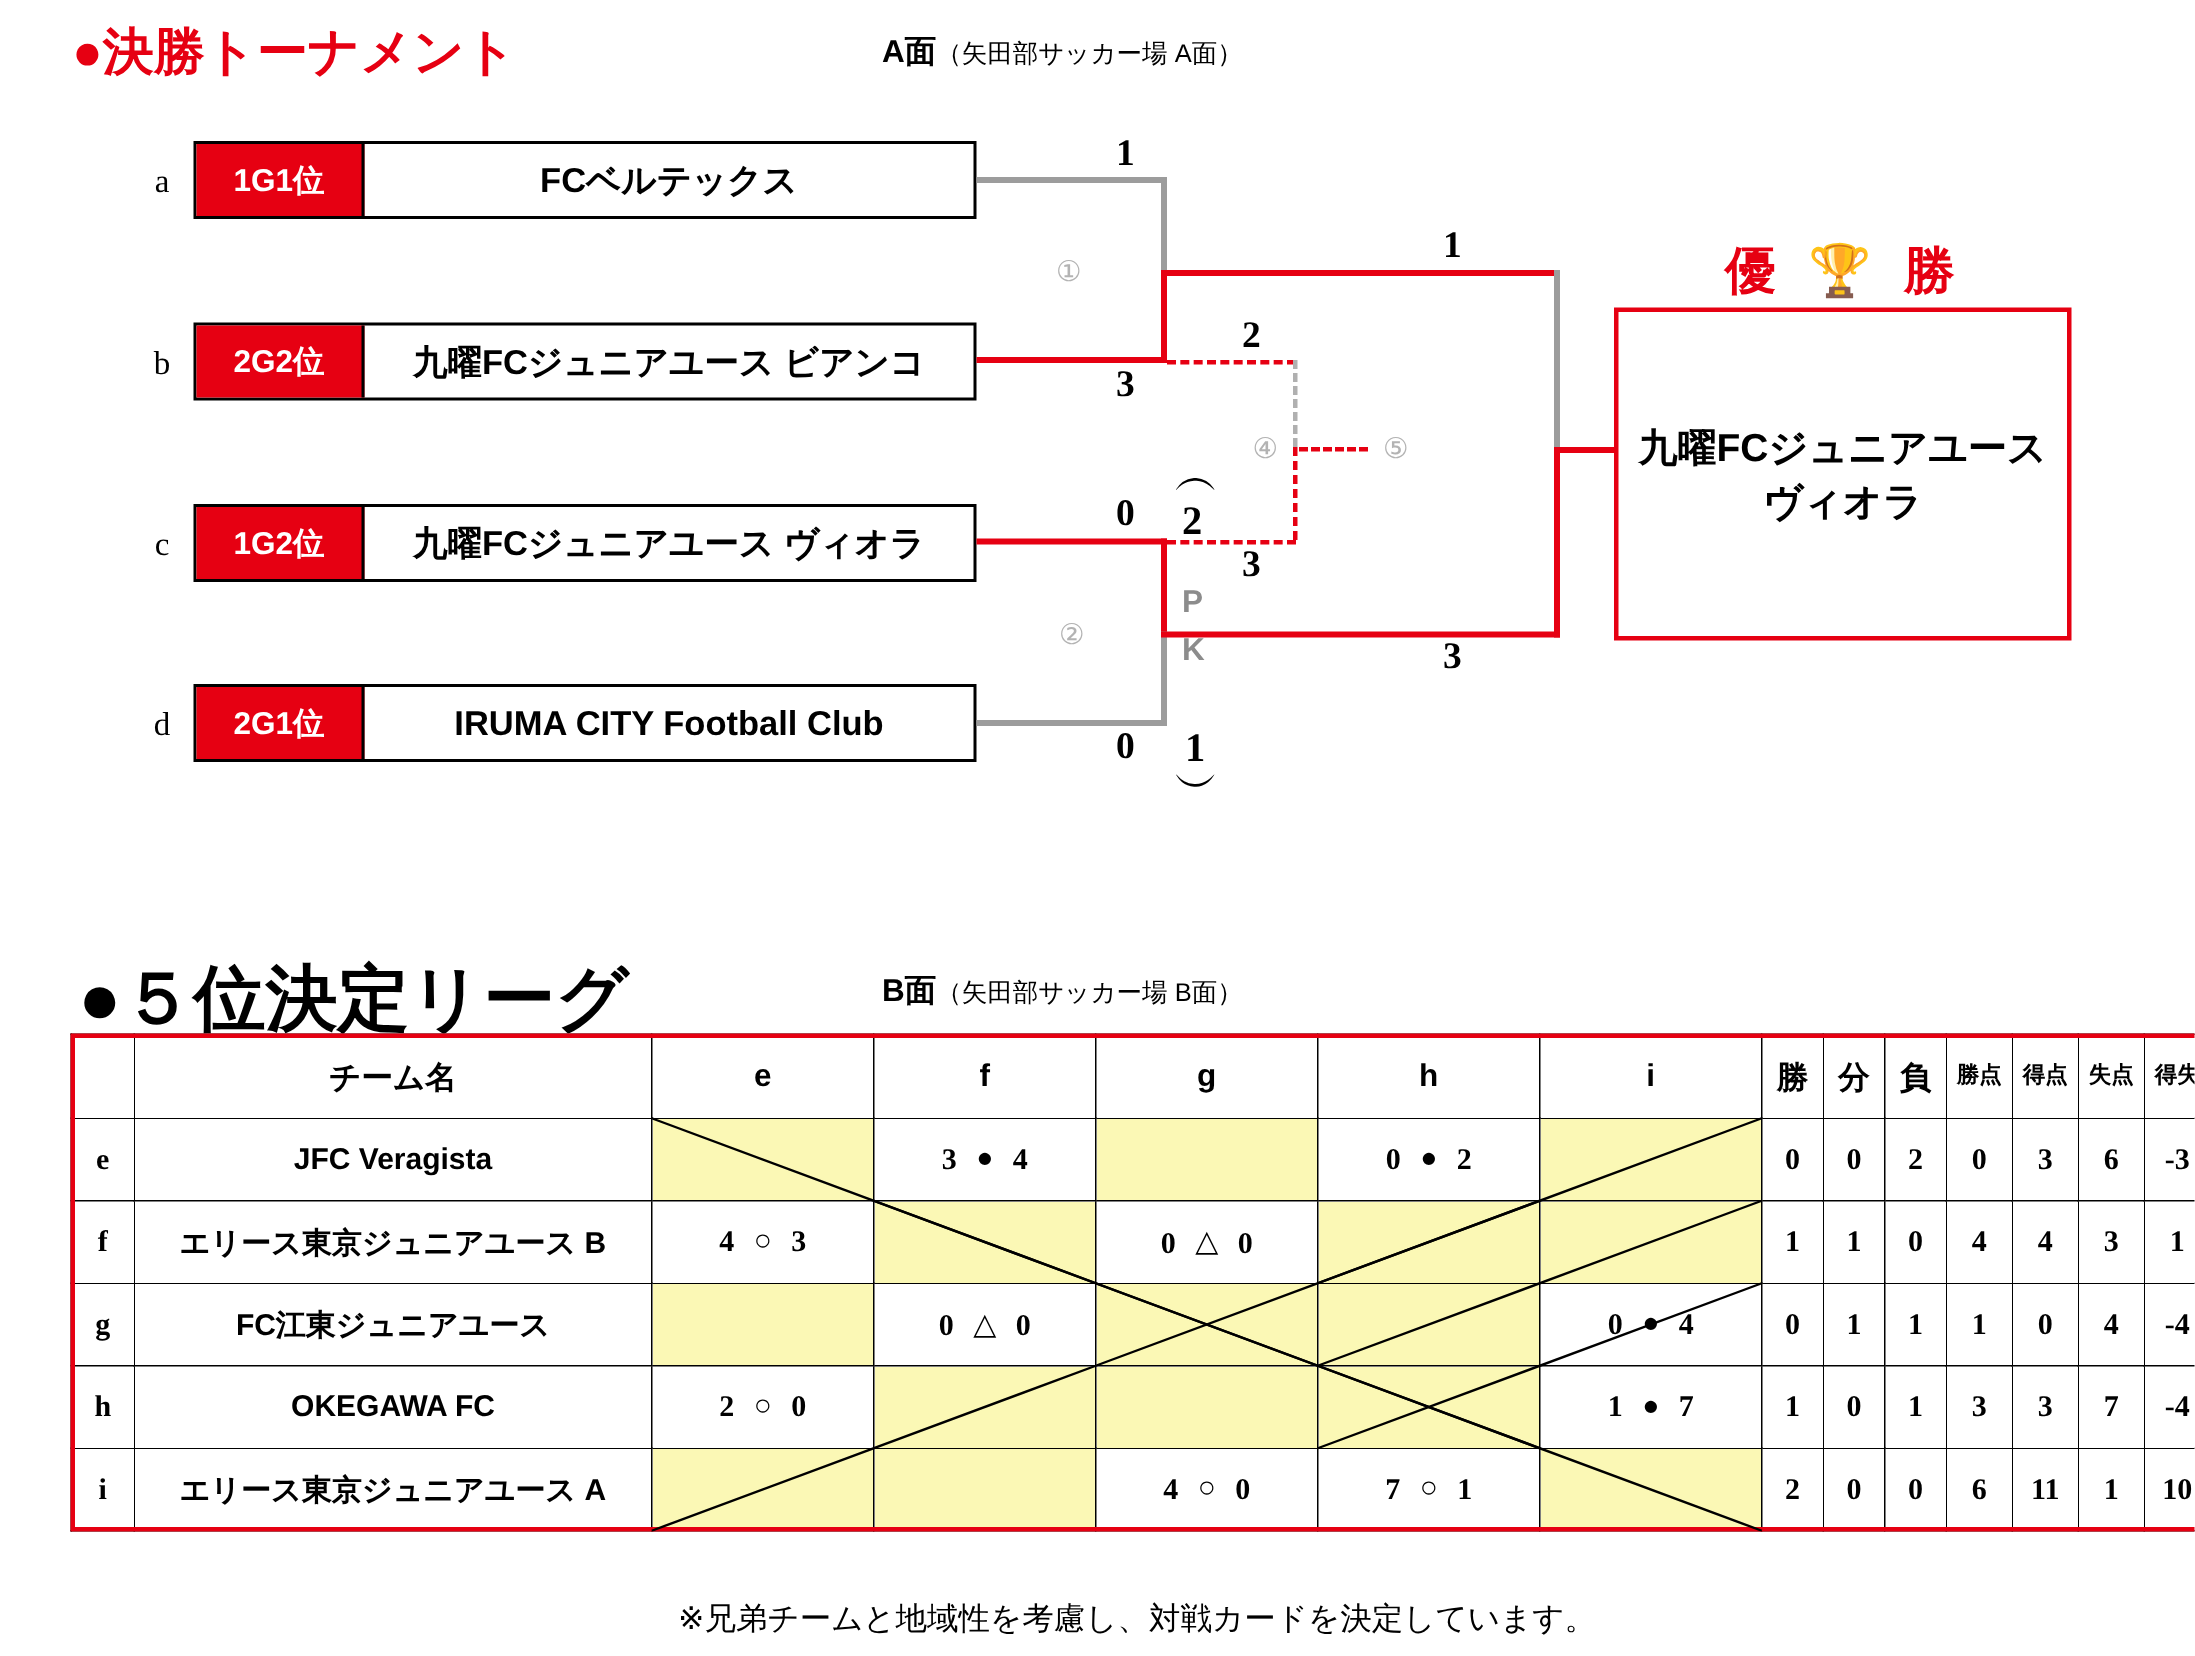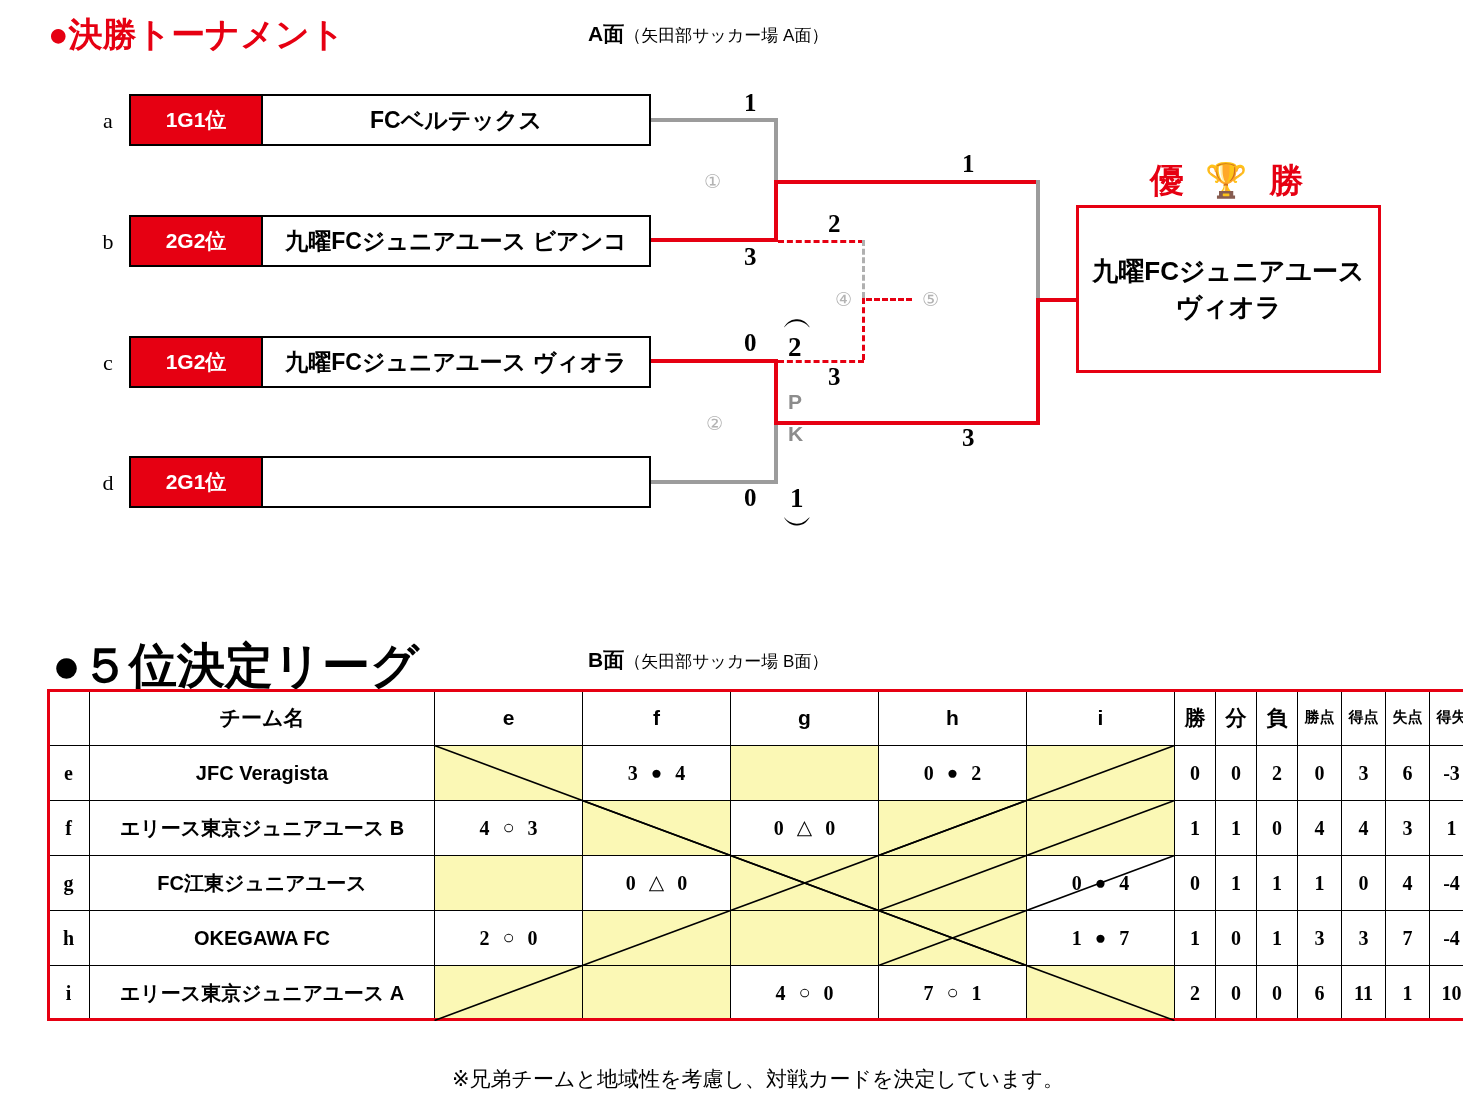--- a/index.html
+++ b/index.html
@@ -31,21 +31,21 @@
     text-align:center;
   }
   .teambox{
     display:flex;align-items:stretch;
     border:2px solid #000;
     background:#fff;
     box-sizing:border-box;
     height:52px;
   }
   .teambox .rank{
-    width:132px;
+    width:112px;
     background:#e60012;
     color:#fff;
     font-weight:bold;
     font-size:21px;
     display:flex;align-items:center;justify-content:center;
     border-right:2px solid #000;
     box-sizing:border-box;
     letter-spacing:0px;
   }
   .teambox .tname{
@@ -183,20 +183,21 @@
 <div class="abs teambox" style="left:129px;top:215px;width:522px;justify-content:space-between;">
   <div class="rank">2G2位</div>
   <div class="tname">九曜FCジュニアユース ビアンコ</div>
 </div>
 <div class="abs teambox" style="left:129px;top:336px;width:522px;">
   <div class="rank">1G2位</div>
   <div class="tname">九曜FCジュニアユース ヴィオラ</div>
 </div>
 <div class="abs teambox" style="left:129px;top:456px;width:522px;">
   <div class="rank">2G1位</div>
+  <div class="tname">IRUMA CITY Football Club</div>
 </div>
 
 <div class="ln" style="left:651px;top:118px;width:127px;height:4px;"></div>
 <div class="ln" style="left:774px;top:118px;width:4px;height:65px;"></div>
 <div class="ln red" style="left:651px;top:238px;width:127px;height:4px;"></div>
 <div class="ln red" style="left:774px;top:180px;width:4px;height:62px;"></div>
 
 <div class="ln red" style="left:651px;top:359px;width:127px;height:4px;"></div>
 <div class="ln red" style="left:774px;top:359px;width:4px;height:63px;"></div>
 <div class="ln" style="left:651px;top:480px;width:127px;height:4px;"></div>
@@ -233,21 +234,21 @@
 
 <div class="score" style="left:828px;top:210px;">2</div>
 <div class="score" style="left:828px;top:363px;">3</div>
 
 <div class="score" style="left:962px;top:150px;">1</div>
 <div class="score" style="left:962px;top:424px;">3</div>
 
 <div class="champ-title" style="left:1150px;top:158px;">
   <span>優 🏆 勝</span>
 </div>
-<div class="champ-box" style="left:1076px;top:205px;width:305px;height:168px;">
+<div class="champ-box" style="left:1076px;top:205px;width:305px;height:222px;">
   <div>
     <div>九曜FCジュニアユース</div>
     <div>ヴィオラ</div>
   </div>
 </div>
 
 <div class="abs sec-title black" style="left:52px;top:634px;font-size:48px;">●５位決定リーグ</div>
 
 <div class="abs venue" style="left:588px;top:646px;">
   <span class="big">B面</span><span class="small">（矢田部サッカー場 B面）</span>

